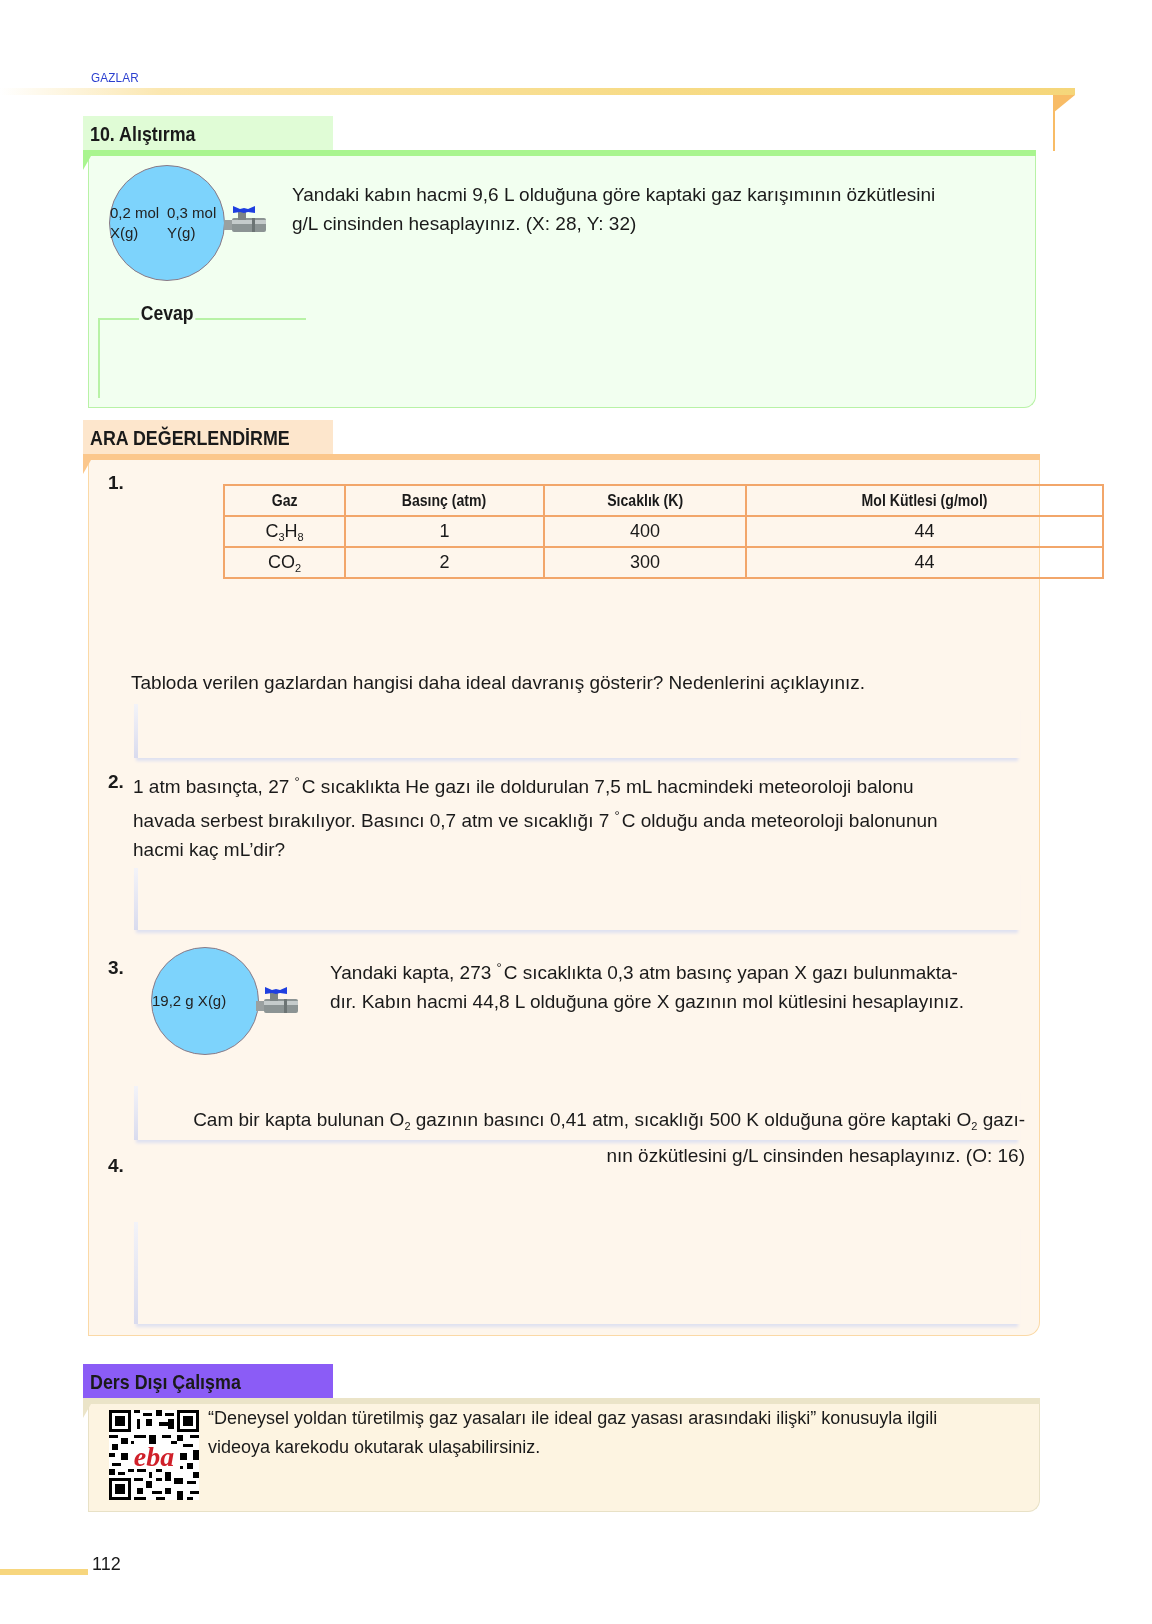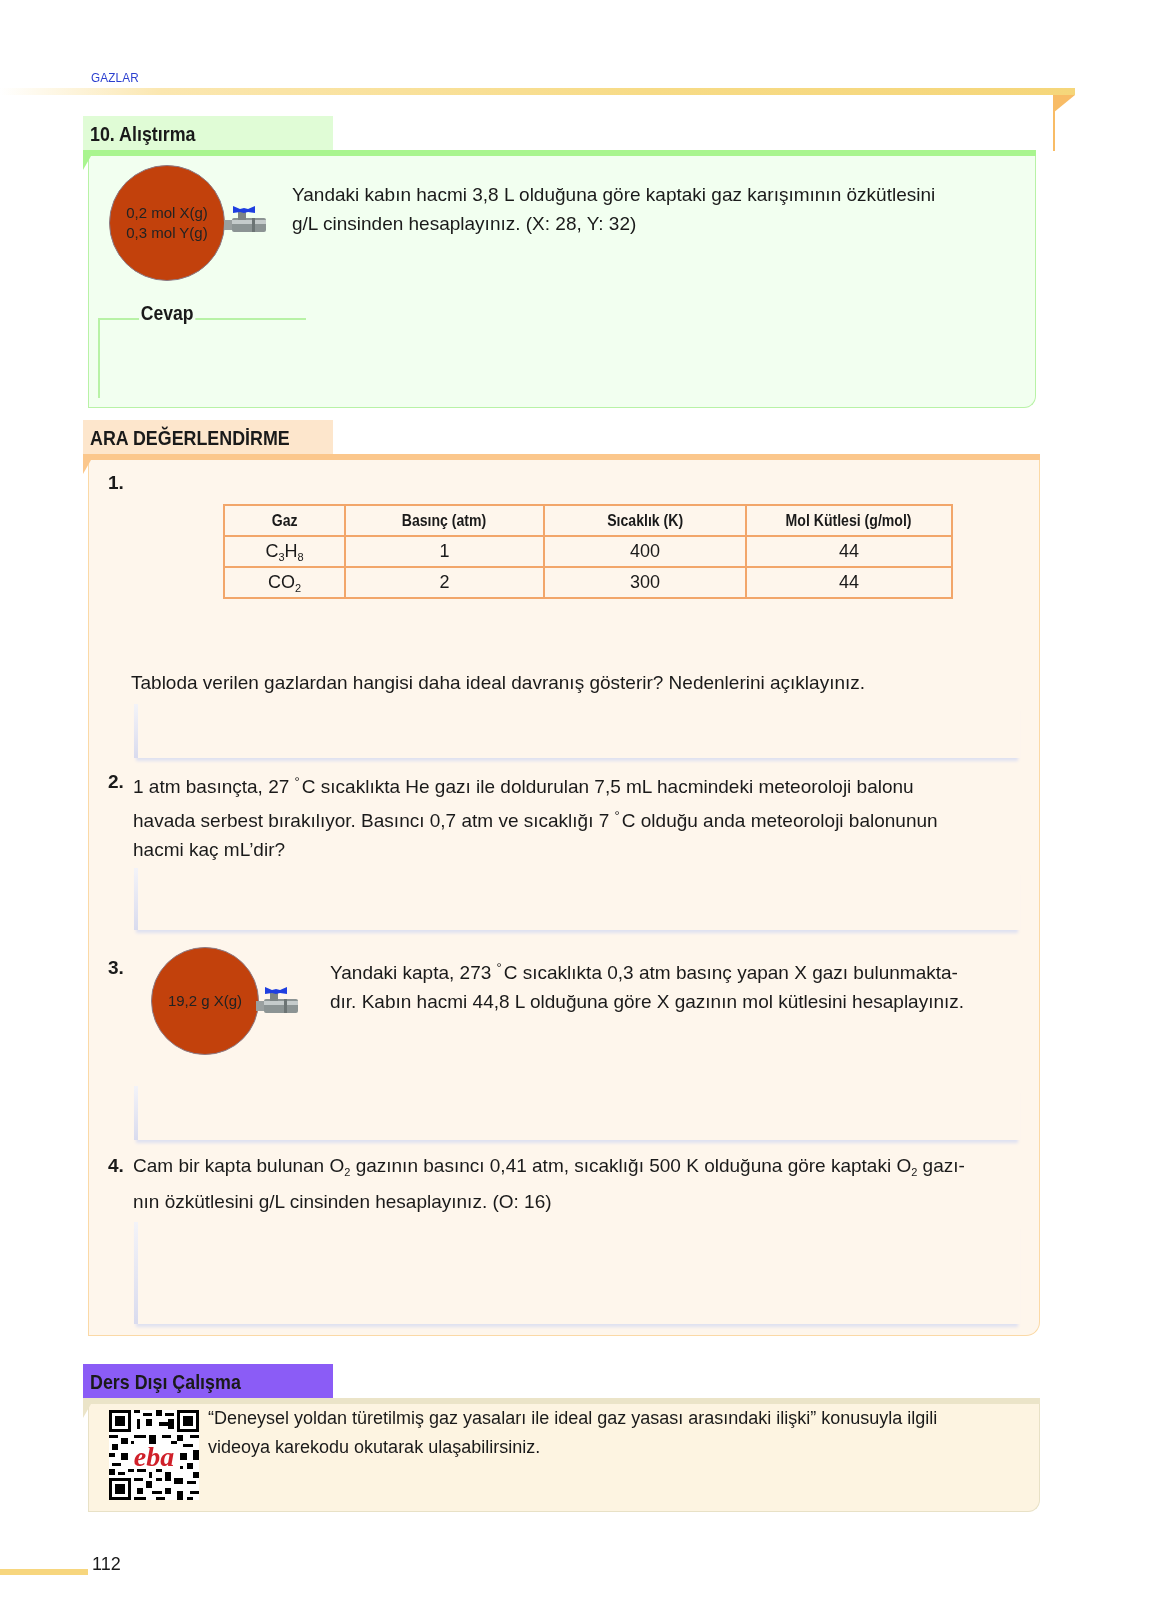--- a/index.html
+++ b/index.html
@@ -17,21 +17,21 @@
   .sec-tab span { display: inline-block; transform: scaleX(0.85); transform-origin: left; }
   .sec-bar { height: 6px; }
   .sec-notch { width: 0; height: 0; border-left: 8px solid; border-bottom: 14px solid transparent; }
 
   
   .ex-tab { left: 83px; top: 116px; background: #e0fcd6; }
   .ex-bar { left: 83px; top: 150px; width: 953px; background: #a9f58f; }
   .ex-notch { left: 83px; top: 156px; border-left-color: #a9f58f; }
   .ex-box { left: 88px; top: 156px; width: 948px; height: 252px; background: #f2fff0; border: 1px solid #b8f2a6; border-top: none; border-radius: 0 0 12px 0; }
 
-  .vessel { border-radius: 50%; background: #c2410c; border: 1px solid #8a7a86; display: flex; flex-direction: column; align-items: center; justify-content: center; font-size: 15px; line-height: 20px; color: #222; }
+  .vessel { border-radius: 50%; background: #7dd3fc; border: 1px solid #8a7a86; display: flex; flex-direction: row; align-items: center; justify-content: flex-start; font-size: 15px; line-height: 20px; color: #222; }
   .valve { width: 44px; height: 34px; }
 
   .q-text { font-size: 19px; line-height: 29px; color: #1a1a1a; }
 
   .cevap-label { left: 139px; top: 302px; font-size: 20px; font-weight: bold; transform: scaleX(0.88); transform-origin: left; background: #f2fff0; padding: 0 2px; }
   .cevap-hline { left: 98px; top: 318px; width: 208px; height: 2px; background: #b8f2a6; }
   .cevap-vline { left: 98px; top: 318px; width: 2px; height: 80px; background: #b8f2a6; }
 
   
   .ad-tab { left: 83px; top: 420px; background: #fde6cc; }
@@ -84,38 +84,38 @@
 <svg class="abs valve" style="left:224px; top:204px;" viewBox="0 0 44 34">
   <rect x="0" y="16" width="10" height="10" fill="#9aa0a0"></rect>
   <rect x="8" y="14" width="34" height="14" rx="2" fill="#8c9494"></rect>
   <rect x="8" y="16" width="34" height="4" fill="#c5cbcb"></rect>
   <rect x="14" y="8" width="8" height="8" fill="#7d8585"></rect>
   <path d="M9 2 L16 5 L20 4 L24 5 L31 2 L31 9 L24 8 L20 9 L16 8 L9 9 Z" fill="#1f3fe0"></path>
   <rect x="28" y="14" width="3" height="14" fill="#6c7474"></rect>
 </svg>
 
 <div class="abs q-text" style="left:292px; top:180px; width:700px;">
-  <div>Yandaki kabın hacmi 3,8 L olduğuna göre kaptaki gaz karışımının özkütlesini</div>
+  <div>Yandaki kabın hacmi 9,6 L olduğuna göre kaptaki gaz karışımının özkütlesini</div>
   <div>g/L cinsinden hesaplayınız. (X: 28, Y: 32)</div>
 </div>
 
 <div class="abs cevap-hline"></div>
 <div class="abs cevap-vline"></div>
 <div class="abs cevap-label">Cevap</div>
 <div class="abs" style="left:102px; top:322px; width:900px; height:76px;"></div>
 
 <div class="abs sec-tab ad-tab">
     <span>ARA DEĞERLENDİRME</span>
   </div>
 <div class="abs sec-bar ad-bar"></div>
 <div class="abs ad-box"></div>
 <div class="abs sec-notch ad-notch"></div>
 
 <div class="abs qnum" style="left:108px; top:472px;">1.</div>
-<table class="abs gas" style="left:223px; top:484px; width:730px;margin-top:20px;">
+<table class="abs gas" style="left:223px; top:484px; width:881px;">
   <tbody>
       <tr>
     <th style="width:121px;"><span>Gaz</span></th>
     <th style="width:199px;"><span>Basınç (atm)</span></th>
     <th style="width:202px;"><span>Sıcaklık (K)</span></th>
     <th><span>Mol Kütlesi (g/mol)</span></th>
   </tr>
   <tr>
     <td><span>C</span><sub>3</sub><span>H</span><sub>8</sub></td>
     <td>1</td>
@@ -155,21 +155,21 @@
   <path d="M9 2 L16 5 L20 4 L24 5 L31 2 L31 9 L24 8 L20 9 L16 8 L9 9 Z" fill="#1f3fe0"></path>
   <rect x="28" y="14" width="3" height="14" fill="#6c7474"></rect>
 </svg>
 <div class="abs q-text" style="left:330px; top:953px; width:696px;">
   <div><span>Yandaki kapta, 273</span> <sup class="deg">°</sup><span>C sıcaklıkta 0,3 atm basınç yapan X gazı bulunmakta-</span></div>
   <div>dır. Kabın hacmi 44,8 L olduğuna göre X gazının mol kütlesini hesaplayınız.</div>
 </div>
 <div class="abs ans-box" style="left:134px; top:1086px; width:886px; height:54px;"></div>
 
 <div class="abs qnum" style="left:108px; top:1155px;">4.</div>
-<div class="abs q-text" style="left:133px; top:1151px; width:892px;">
+<div class="abs q-text" style="left:133px; top:1105px; width:892px;text-align:right;">
   <div><span>Cam bir kapta bulunan O</span><sub>2</sub><span> gazının basıncı 0,41 atm, sıcaklığı 500 K olduğuna göre kaptaki O</span><sub>2</sub><span> gazı-</span></div>
   <div>nın özkütlesini g/L cinsinden hesaplayınız. (O: 16)</div>
 </div>
 <div class="abs ans-box" style="left:134px; top:1222px; width:886px; height:102px;"></div>
 
 <div class="abs sec-tab dd-tab">
     <span>Ders Dışı Çalışma</span>
   </div>
 <div class="abs sec-bar dd-bar"></div>
 <div class="abs dd-box"></div>

